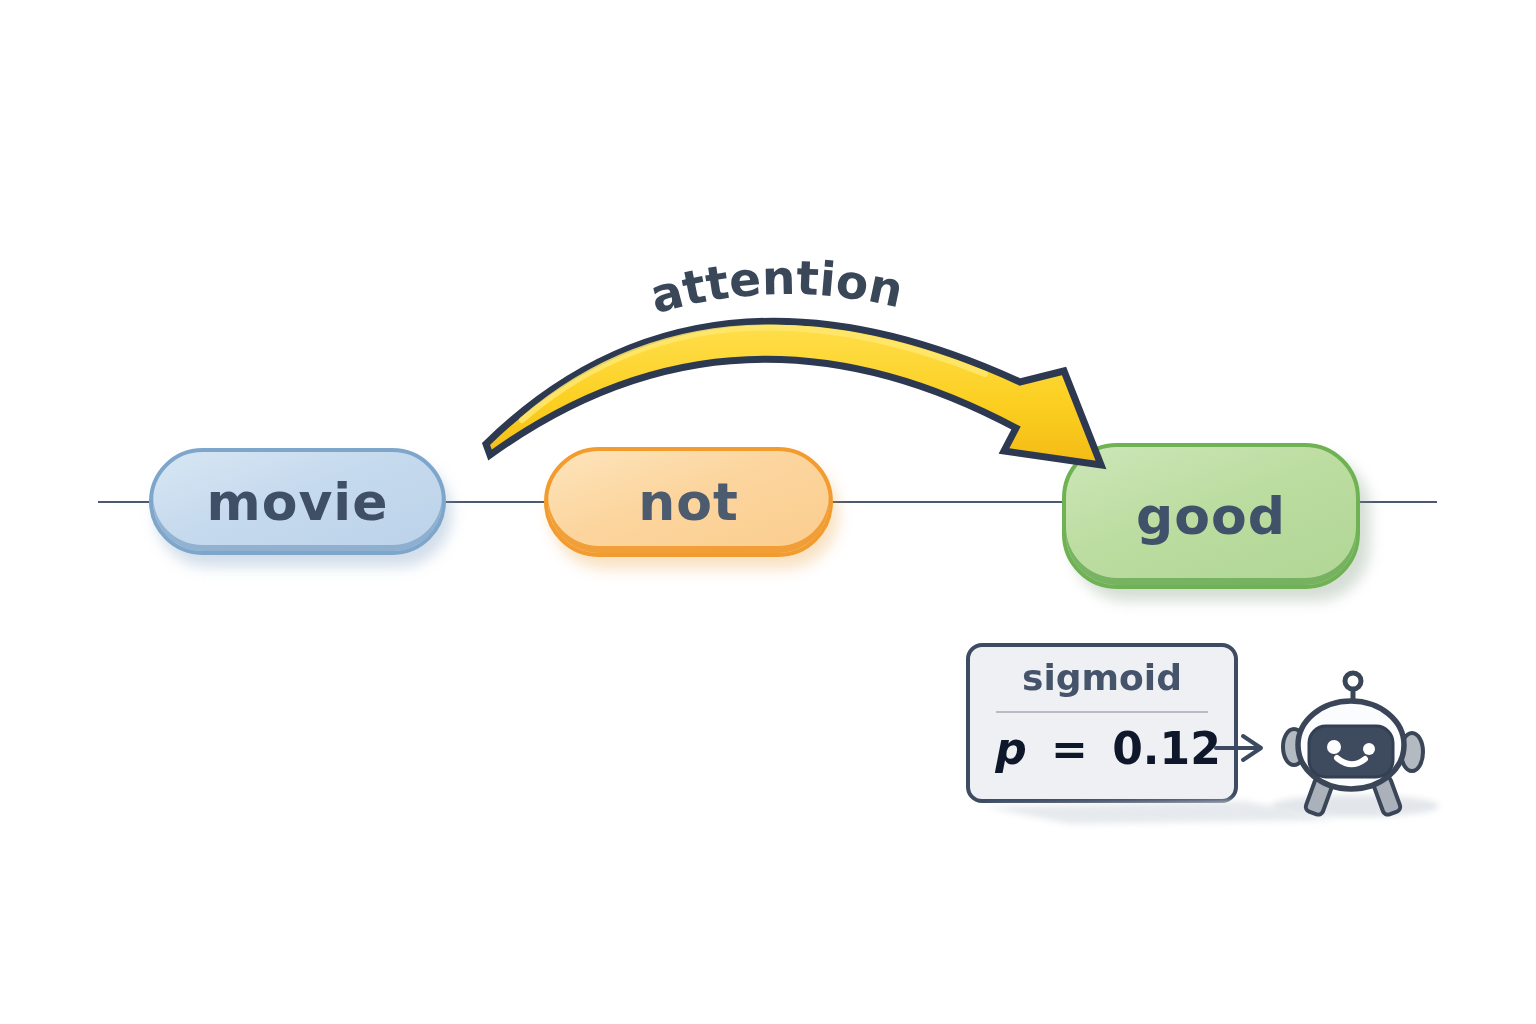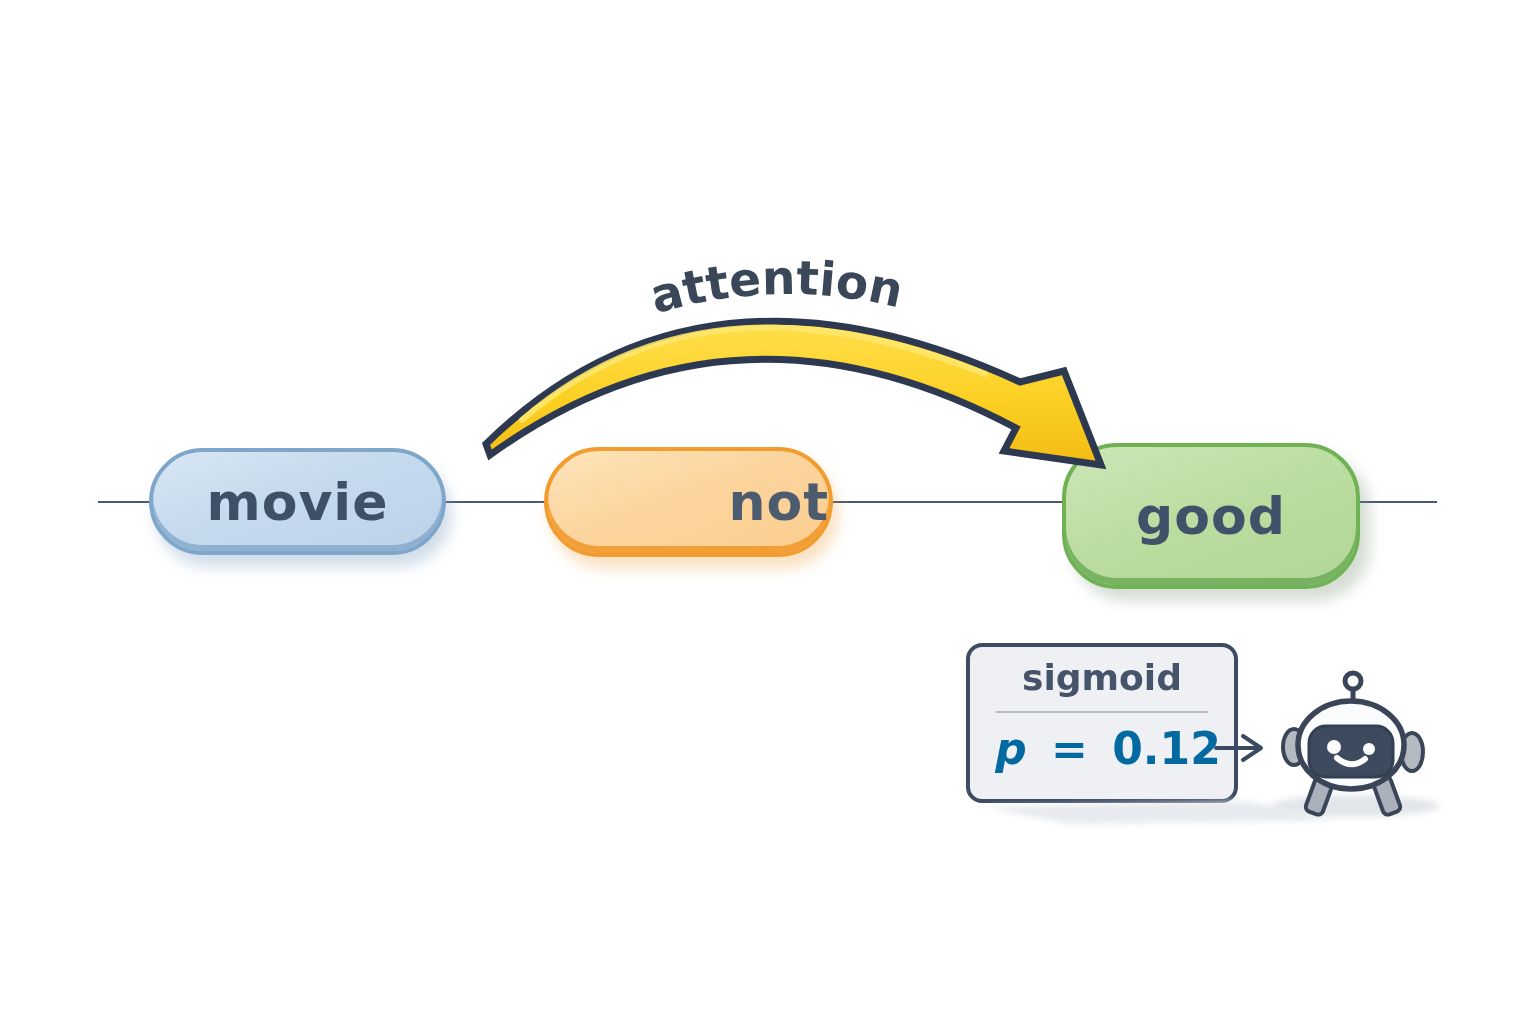--- a/index.html
+++ b/index.html
@@ -36,21 +36,20 @@
     border: 4px solid #7ea6cb;
     box-shadow: inset 0 -6px 0 rgba(104, 146, 186, 0.55), 6px 12px 14px rgba(125, 160, 195, 0.35);
     color: #3f4f66;
   }
   .token-not {
     left: 544px; top: 447px; width: 289px; height: 110px;
     background: linear-gradient(160deg, #fde4bb 0%, #fcd59e 45%, #fbcd8e 100%);
     border: 4px solid #f29c2f;
     box-shadow: inset 0 -7px 0 rgba(238, 142, 24, 0.75), 6px 12px 14px rgba(235, 160, 60, 0.30);
     color: #4c5c6e;
-    justify-content: flex-end;
   }
   .token-good {
     left: 1062px; top: 443px; width: 298px; height: 146px;
     background: linear-gradient(160deg, #cde6b8 0%, #bcdda1 45%, #b0d694 100%);
     border: 4px solid #6fb254;
     box-shadow: inset 0 -7px 0 rgba(93, 163, 74, 0.70), 10px 12px 14px rgba(125, 150, 125, 0.32);
     color: #40526a;
   }
   .overlay-svg {
     position: absolute;
@@ -79,21 +78,21 @@
     left: 26px; right: 26px; top: 64px;
     height: 2px;
     background: #b6bdc6;
   }
   .sigmoid-value {
     position: absolute;
     left: 12px; right: 0; top: 76px;
     text-align: center;
     font-weight: bold;
     font-size: 44px;
-    color: #0369a1;
+    color: #0f172a;
   }
   .sigmoid-value .pvar { font-style: italic; }
   .sigmoid-value .eq { margin: 0 9px; }
 </style>
 </head>
 <body>
 
 <div class="canvas">
 
   <div class="timeline"></div>

